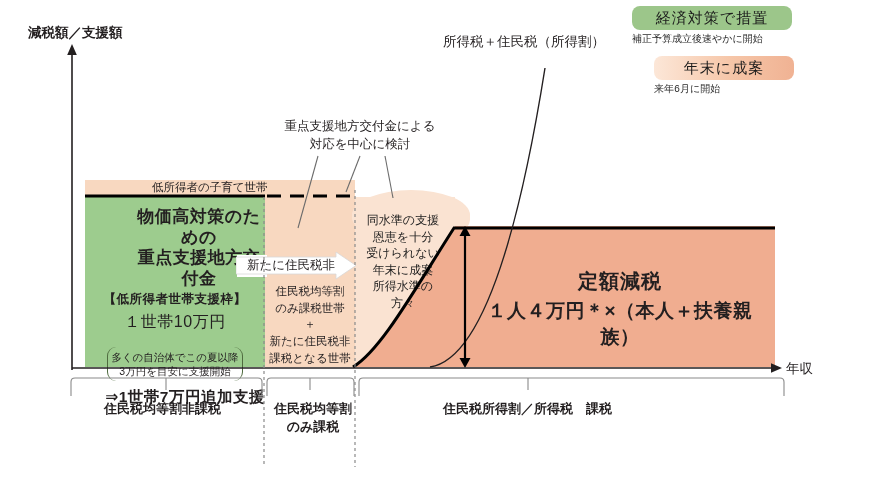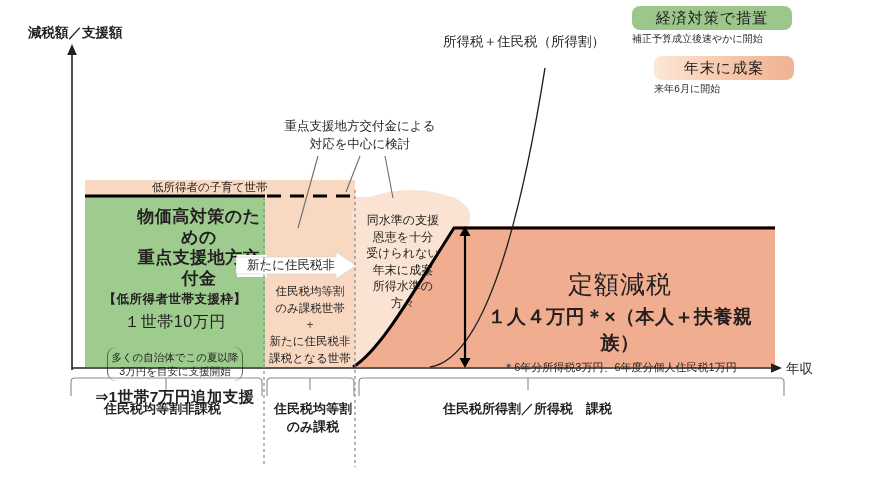--- a/index.html
+++ b/index.html
@@ -27,26 +27,26 @@
   .green-box{
     background:#9DCC8E;box-sizing:border-box;
   }
   .peach-light{background:#F8D8C0;}
   .salmon{background:#F0AD90;}
 
   .gb-title{font-size:17px;font-weight:bold;line-height:1.22;letter-spacing:0.5px;padding-left:48px;}
   .gb-sub{font-size:12.5px;font-weight:bold;letter-spacing:0.5px;}
   .gb-amount{font-size:16px;letter-spacing:0.5px;}
   .gb-note{font-size:10.5px;line-height:1.35;}
-  .gb-result{font-size:15.5px;font-weight:bold;letter-spacing:0.5px;}
+  .gb-result{font-size:15.5px;font-weight:bold;letter-spacing:0.5px;text-align:right;}
 
   .mid-text{font-size:11.5px;line-height:1.45;text-align:center;}
   .curvenote{font-size:12px;line-height:1.38;text-align:center;color:#1d1d1d;}
 
-  .big-title{font-size:25px;font-weight:normal;letter-spacing:1px;}
+  .big-title{font-size:20px;font-weight:bold;letter-spacing:1px;}
   .big-line{font-size:19px;font-weight:bold;letter-spacing:0.5px;}
   .big-note{font-size:11px;}
 
   
   .axis-label{font-size:13.5px;color:#231f20;}
   .annot{font-size:12.5px;line-height:1.4;text-align:center;}
   .band-label{font-size:11.5px;}
   .bottom-label{font-size:13px;line-height:1.35;text-align:center;font-weight:bold;}
 
   
@@ -125,21 +125,20 @@
     <div>恩恵を十分</div>
     <div>受けられない</div>
     <div>年末に成案</div>
     <div>所得水準の</div>
     <div>方々</div>
   </div>
 
   <div class="abs ctr" style="left:470px;top:268px;width:300px;">
     <div class="big-title">定額減税</div>
     <div class="big-line" style="margin-top:3px;">１人４万円＊×（本人＋扶養親族）</div>
-    <div class="big-note" style="margin-top:4px;">＊6年分所得税3万円、6年度分個人住民税1万円</div>
   </div>
 
   <svg class="abs" style="left:85px;top:190px;" width="700" height="185">
 
     <line x1="0" y1="6" x2="180" y2="6" stroke="#000" stroke-width="3.2"></line>
 
     <line x1="182" y1="6" x2="270" y2="6" stroke="#000" stroke-width="3.2" stroke-dasharray="14 9" stroke-linecap="butt"></line>
 
     <path d="M268,177 C296,160 328,102 369,38 L690,38" fill="none" stroke="#000" stroke-width="3"></path>
   </svg>

